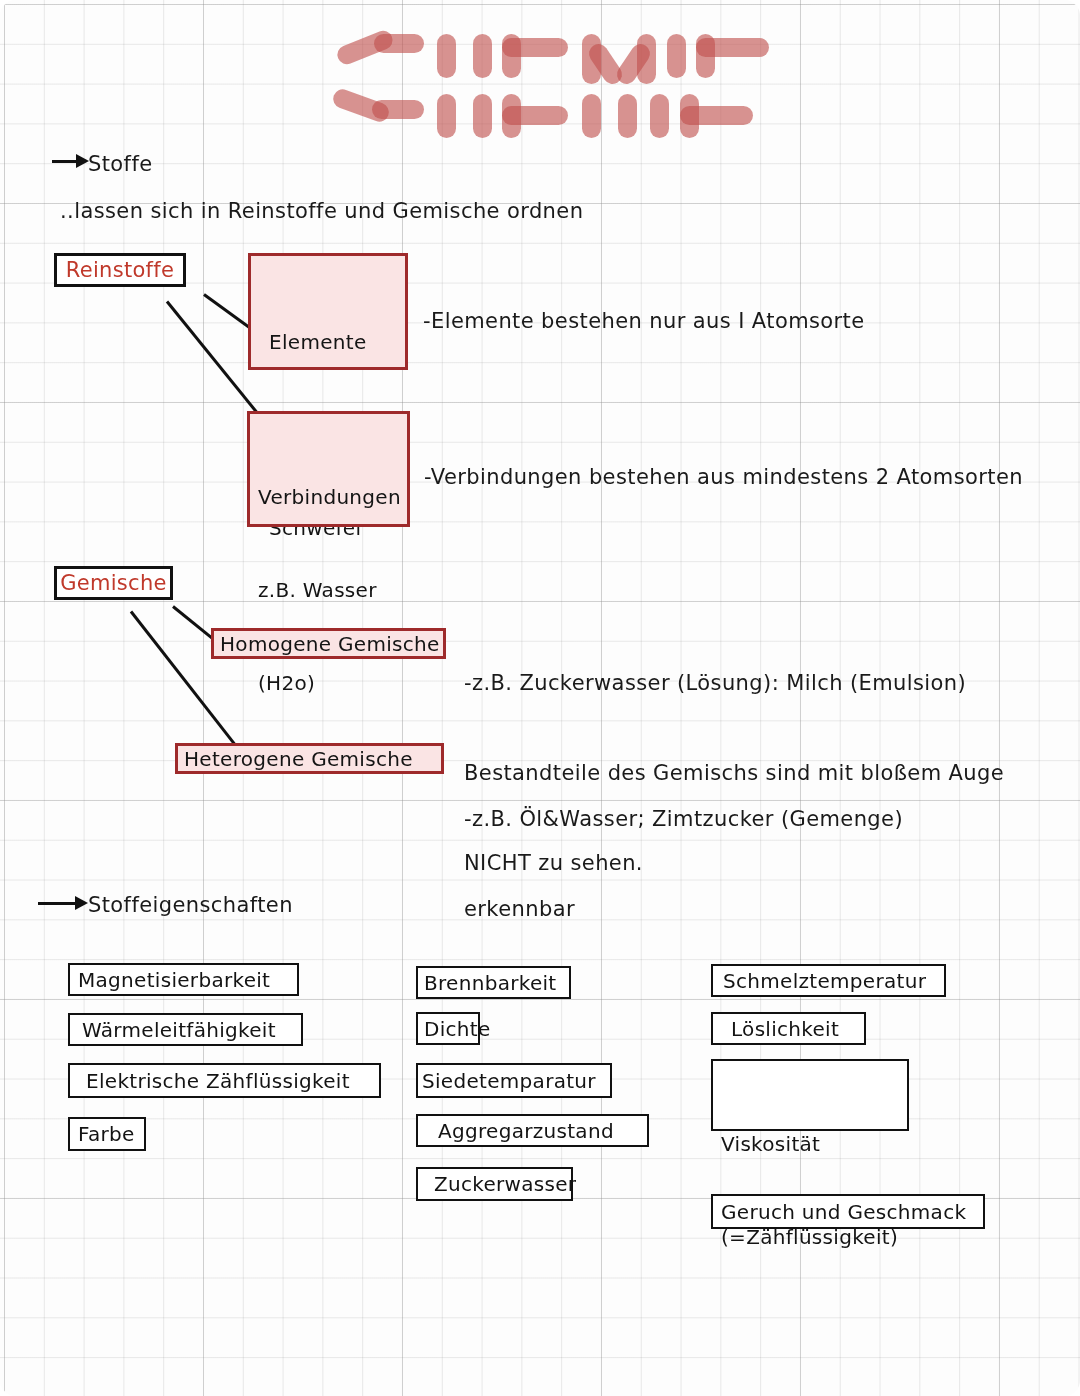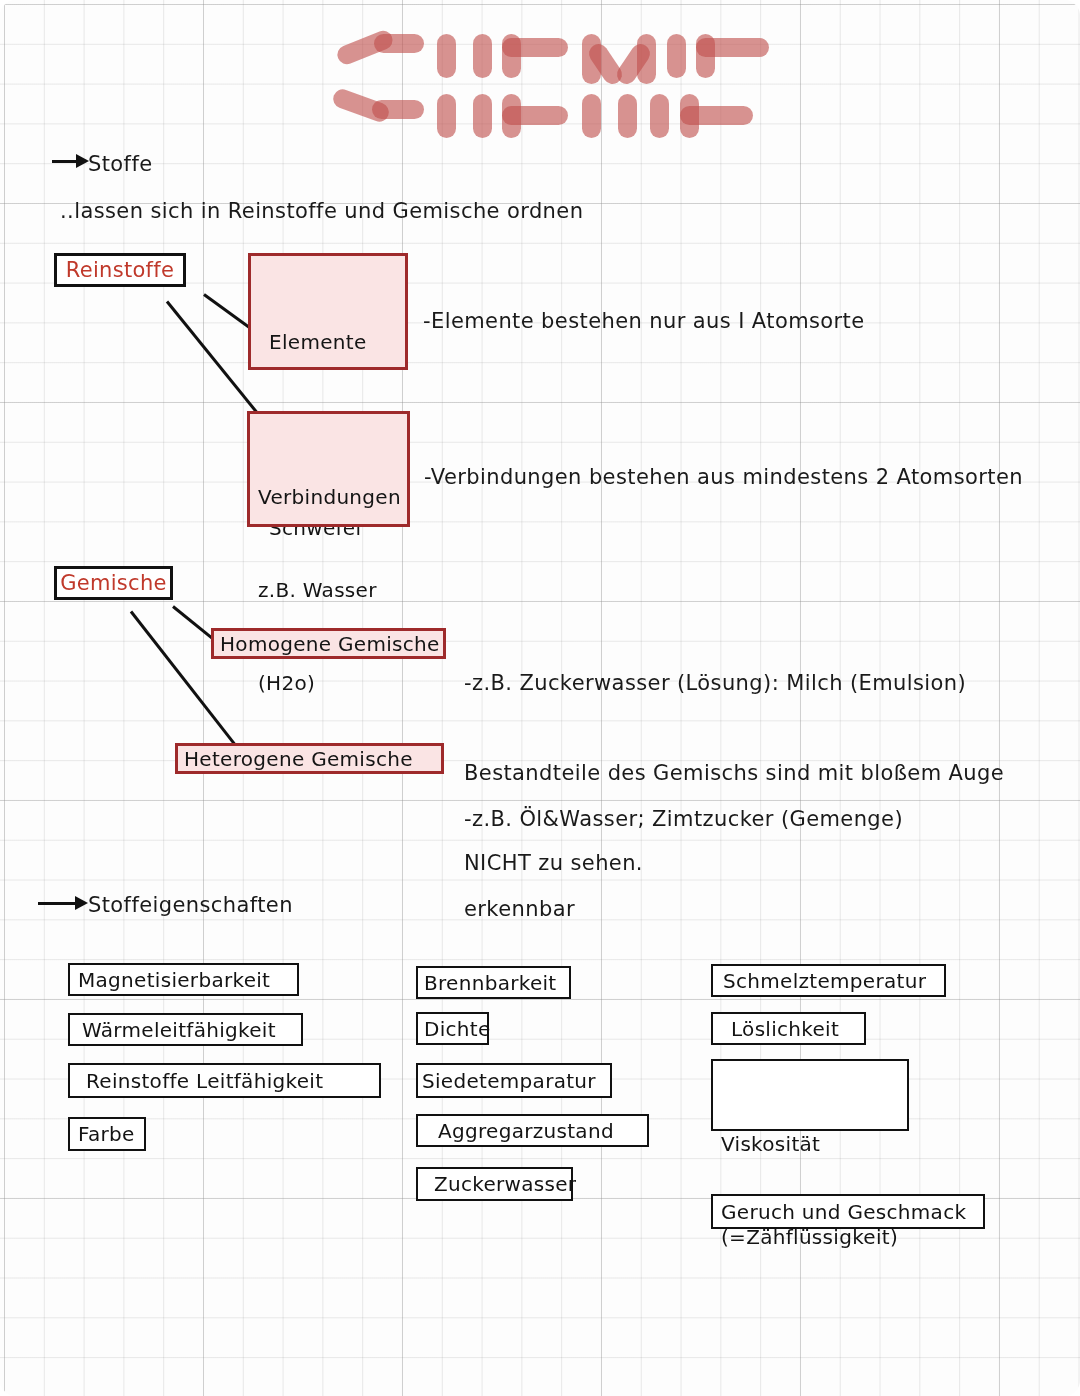--- a/index.html
+++ b/index.html
@@ -219,30 +219,30 @@
   </div>
   <div class="hand hdg" style="left:88px; top:893px;">Stoffeigenschaften</div>
 
   <div class="box box-prop" style="left:68px; top:963px; width:231px; height:33px; padding-left:8px;">
     <span>Magnetisierbarkeit</span>
   </div>
   <div class="box box-prop" style="left:68px; top:1013px; width:235px; height:33px; padding-left:12px;">
     <span>Wärmeleitfähigkeit</span>
   </div>
   <div class="box box-prop" style="left:68px; top:1063px; width:313px; height:35px; padding-left:16px;">
-    <span>Reinstoffe Leitfähigkeit</span>
+    <span>Elektrische Zähflüssigkeit</span>
   </div>
   <div class="box box-prop" style="left:68px; top:1117px; width:78px; height:34px; padding-left:8px;">
     <span>Farbe</span>
   </div>
 
   <div class="box box-prop" style="left:416px; top:966px; width:155px; height:33px; padding-left:6px;">
     <span>Brennbarkeit</span>
   </div>
-  <div class="box box-prop" style="left:416px; top:1012px; width:73px; height:33px; padding-left:6px;">
+  <div class="box box-prop" style="left:416px; top:1012px; width:64px; height:33px; padding-left:6px;">
     <span>Dichte</span>
   </div>
   <div class="box box-prop" style="left:416px; top:1063px; width:196px; height:35px; padding-left:4px;">
     <span>Siedetemparatur</span>
   </div>
   <div class="box box-prop" style="left:416px; top:1114px; width:233px; height:33px; padding-left:20px;">
     <span>Aggregarzustand</span>
   </div>
   <div class="box box-prop" style="left:416px; top:1167px; width:157px; height:34px; padding-left:16px;">
     <span>Zuckerwasser</span>

